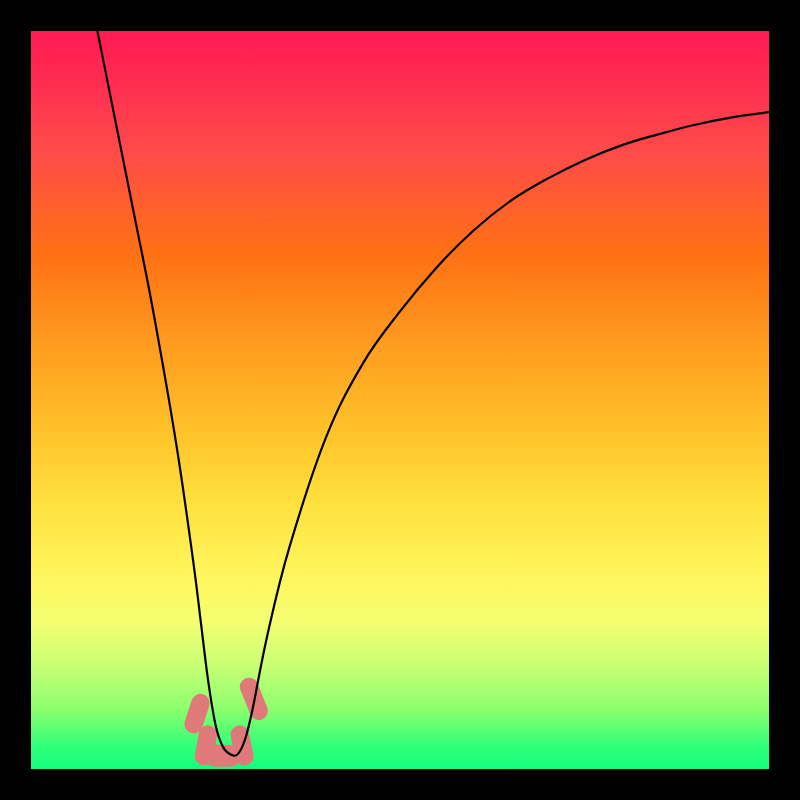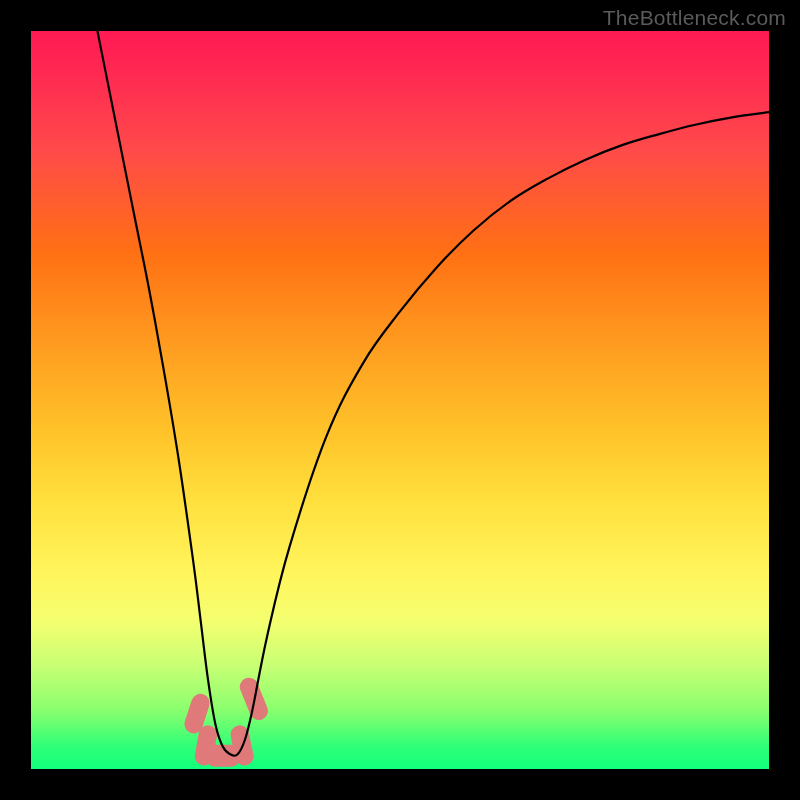--- a/index.html
+++ b/index.html
@@ -62,14 +62,13 @@
       <g id="markers-group">
           <rect x="-9.225" y="-20.295" width="18.45" height="40.59" rx="9.225" fill="#e07a7a" transform="translate(166.05,682.65) rotate(18)"></rect>
           <rect x="-9.225" y="-20.295" width="18.45" height="40.59" rx="9.225" fill="#e07a7a" transform="translate(174.90599999999998,714.384) rotate(10)"></rect>
           <rect x="-9.225" y="-20.295" width="18.45" height="40.59" rx="9.225" fill="#e07a7a" transform="translate(211.068,714.384) rotate(-12)"></rect>
           <rect x="-9.225" y="-22.14" width="18.45" height="44.28" rx="9.225" fill="#e07a7a" transform="translate(222.876,667.89) rotate(-22)"></rect>
           <rect x="-18.45" y="-11.07" width="36.9" height="22.14" rx="11.07" fill="#e07a7a" transform="translate(191.88,724.716) rotate(0)"></rect>
         </g>
       <path id="curve-path" fill="none" stroke="#000" stroke-width="2.2" stroke-linecap="round" d="M 66.42 0 C 67.7484 6.641999999999996, 69.81479999999999 16.97399999999997, 73.8 36.89999999999998 C 77.7852 56.825999999999986, 83.2464 84.13200000000005, 88.56 110.70000000000005 C 93.87360000000001 137.26800000000006, 98.00640000000001 157.93200000000002, 103.32000000000001 184.5 C 108.6336 211.06799999999998, 112.7664 230.4036, 118.08 258.3 C 123.39359999999999 286.1964, 127.52640000000001 308.92679999999996, 132.84 339.47999999999996 C 138.1536 370.03319999999997, 142.2864 393.5016, 147.6 428.04 C 152.9136 462.57840000000004, 158.37480000000002 502.1352, 162.36 531.36 C 166.3452 560.5848, 167.0832 569.1456, 169.74 590.4 C 172.3968 611.6544, 174.4632 630.8424, 177.12 649.44 C 179.7768 668.0376000000001, 181.8432 681.7644, 184.5 693.72 C 187.1568 705.6756, 189.2232 710.5464000000001, 191.88 715.86 C 194.5368 721.1736, 196.60320000000002 721.9116, 199.26000000000002 723.24 C 201.91680000000002 724.5684, 203.9832 725.8968, 206.64000000000001 723.24 C 209.29680000000002 720.5832, 211.36319999999998 716.4504000000001, 214.01999999999998 708.48 C 216.6768 700.5096, 217.4148 697.5576000000001, 221.4 678.96 C 225.3852 660.3624, 229.518 634.3847999999999, 236.16 605.16 C 242.802 575.9352, 247.67280000000002 552.4668, 258.3 516.6 C 268.9272 480.7332, 281.916 439.11, 295.2 405.9 C 308.484 372.68999999999994, 318.81600000000003 354.6828, 332.1 332.09999999999997 C 345.384 309.51719999999995, 355.716 297.7092, 369 280.44 C 382.284 263.1708, 392.61600000000004 250.77239999999998, 405.90000000000003 236.15999999999997 C 419.184 221.54759999999996, 429.516 211.2156, 442.8 199.26 C 456.084 187.3044, 466.416 179.0388, 479.7 169.74 C 492.984 160.4412, 503.31600000000003 154.90620000000004, 516.6 147.60000000000002 C 529.884 140.2938, 540.216 135.12779999999998, 553.5 129.14999999999998 C 566.784 123.17219999999998, 577.116 119.03939999999997, 590.4 114.38999999999999 C 603.684 109.7406, 614.016 107.03952000000005, 627.3 103.32000000000005 C 640.584 99.60048000000005, 650.916 96.78132000000001, 664.2 93.726 C 677.484 90.67067999999999, 687.816 88.60428000000002, 701.1 86.346 C 714.384 84.08771999999999, 731.358 82.10987999999996, 738 81.17999999999995"></path>
     </svg>
   </div>
-  <div class="watermark">TheBottleneck.com</div>
 </div>
 
 </body></html>

